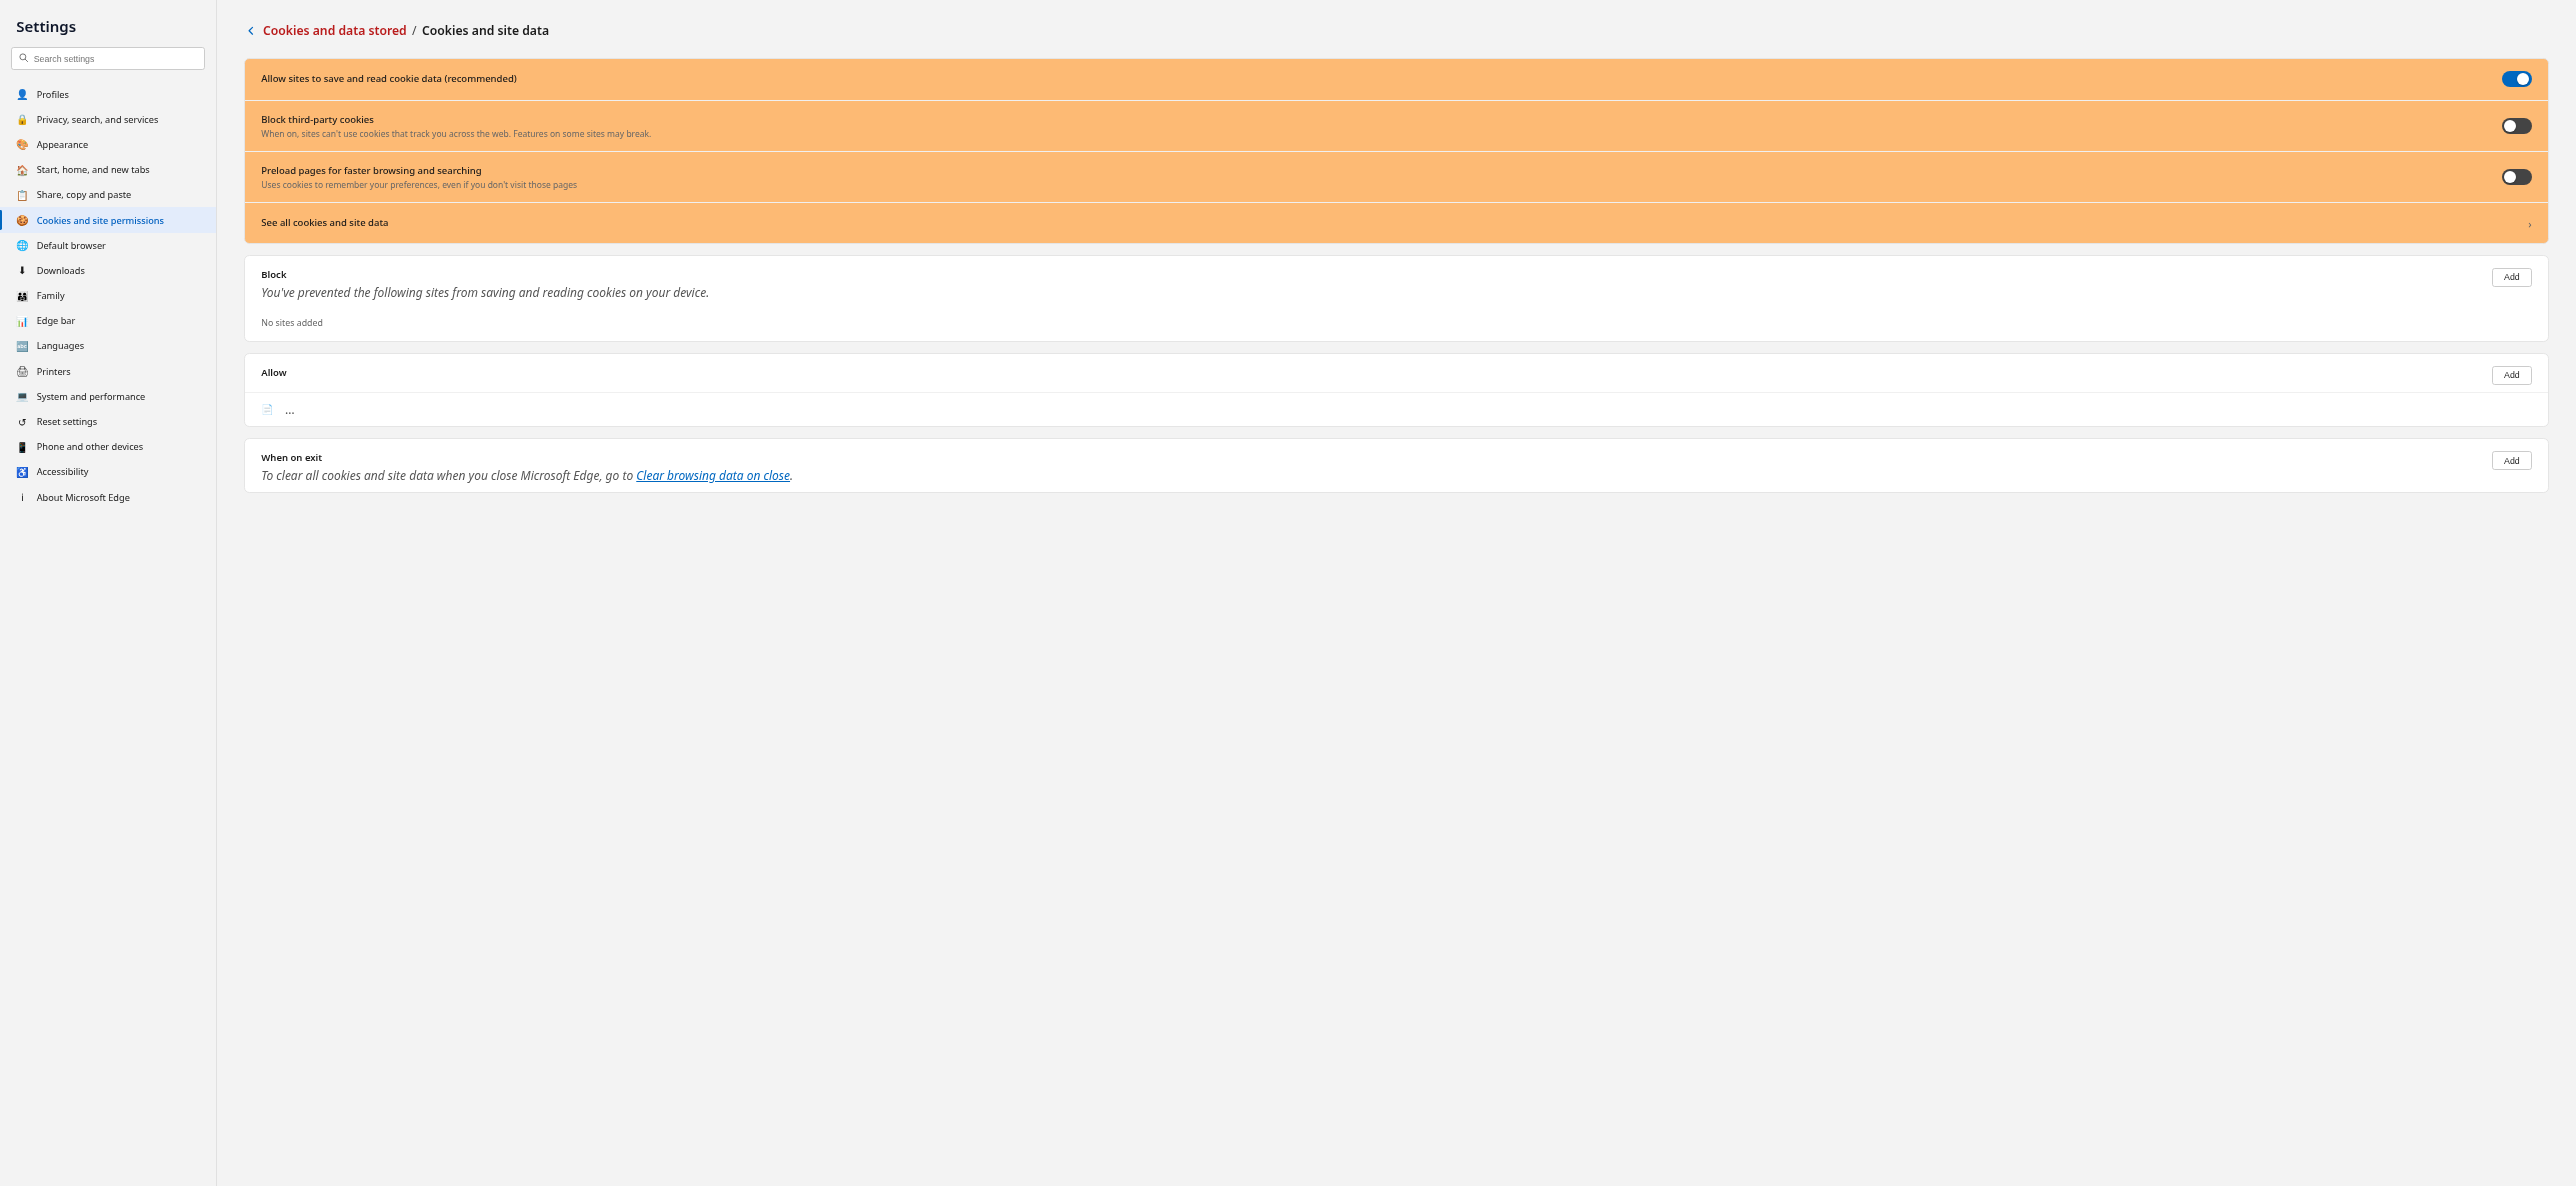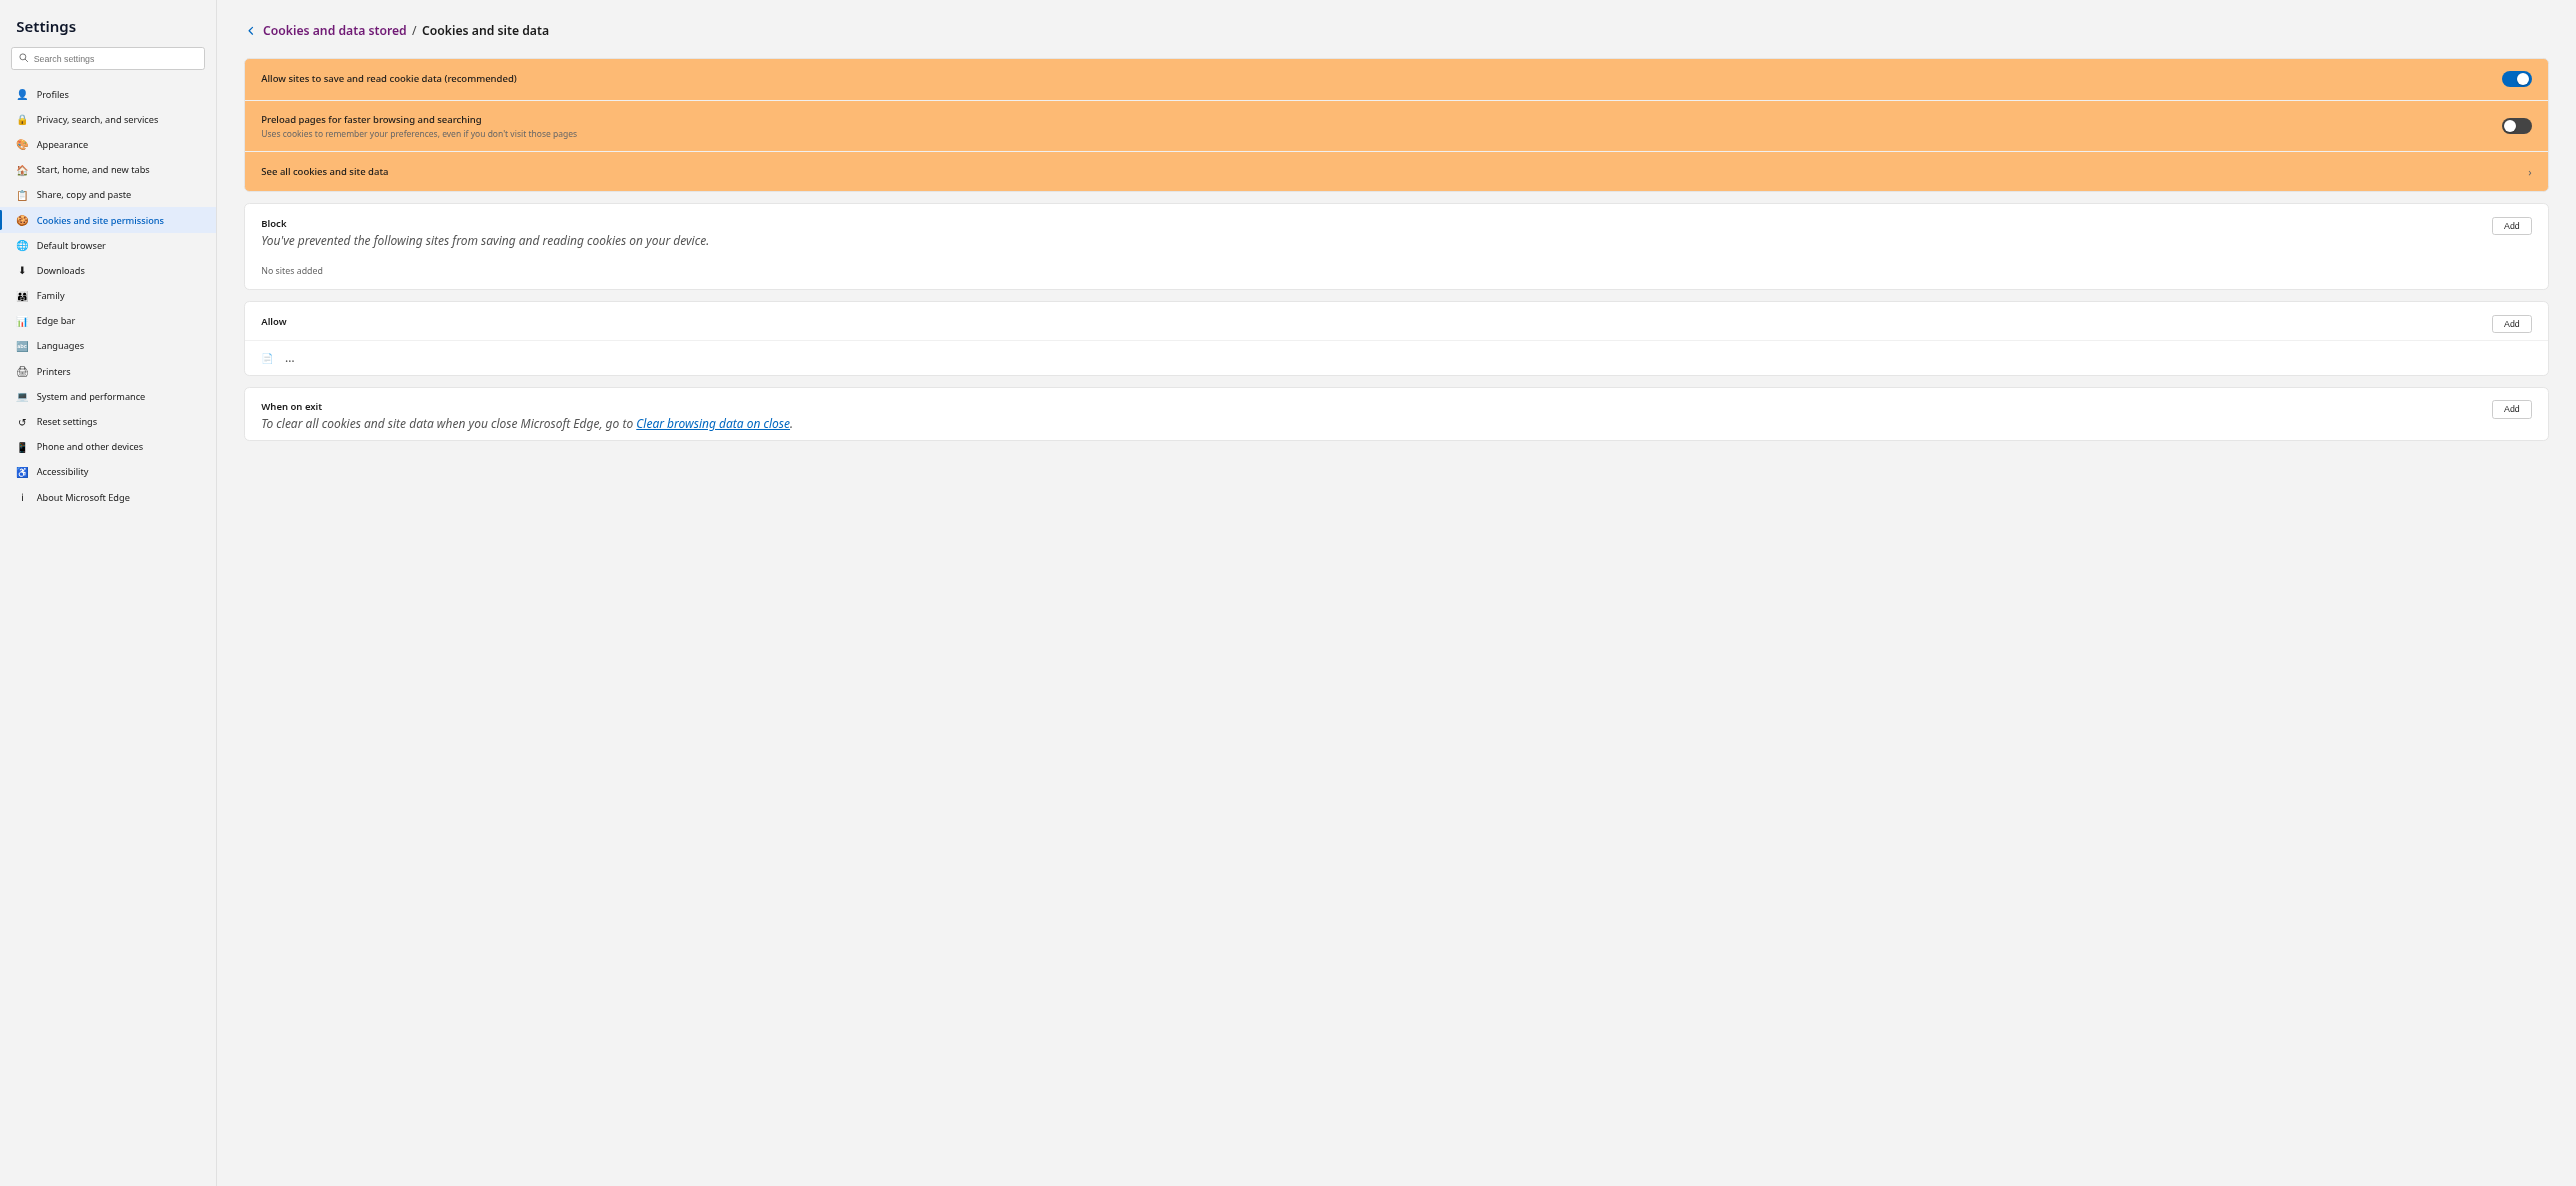--- a/index.html
+++ b/index.html
@@ -108,21 +108,21 @@
       margin-bottom: 19px;
     }
     #breadcrumb-back {
       color: #0067c0;
       cursor: pointer;
       font-size: 12.2px;
       display: flex;
       align-items: center;
     }
     #breadcrumb-link {
-      color: #701a75;
+      color: #b91c1c;
       cursor: pointer;
     }
     #breadcrumb-sep {
       color: #444;
       font-weight: 400;
     }
     #breadcrumb-current {
       color: #1a1a1a;
       font-weight: 600;
     }
@@ -387,20 +387,32 @@
       </div>
       <label class="toggle">
 
         <div class="toggle-track on">
           <div class="toggle-thumb"></div>
         </div>
       </label>
     </div>
       <div class="setting-row">
       <div class="setting-row-content">
+        <div class="setting-label">Block third-party cookies</div>
+        <div class="setting-desc">When on, sites can't use cookies that track you across the web. Features on some sites may break.</div>
+      </div>
+      <label class="toggle">
+
+        <div class="toggle-track off-dark">
+          <div class="toggle-thumb"></div>
+        </div>
+      </label>
+    </div>
+      <div class="setting-row">
+      <div class="setting-row-content">
         <div class="setting-label">Preload pages for faster browsing and searching</div>
         <div class="setting-desc">Uses cookies to remember your preferences, even if you don't visit those pages</div>
       </div>
       <label class="toggle">
 
         <div class="toggle-track off-dark">
           <div class="toggle-thumb"></div>
         </div>
       </label>
     </div>

